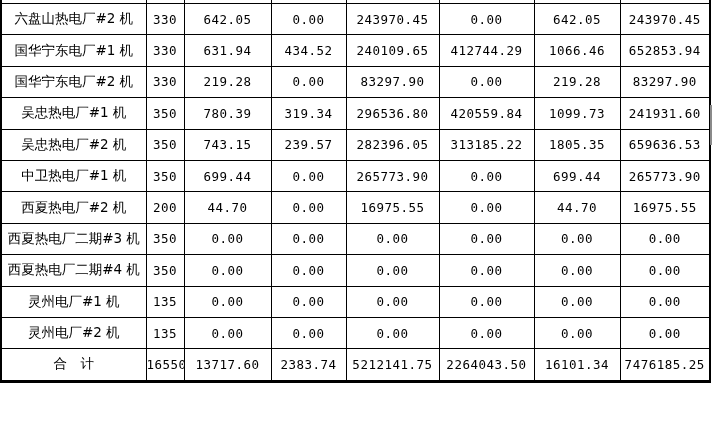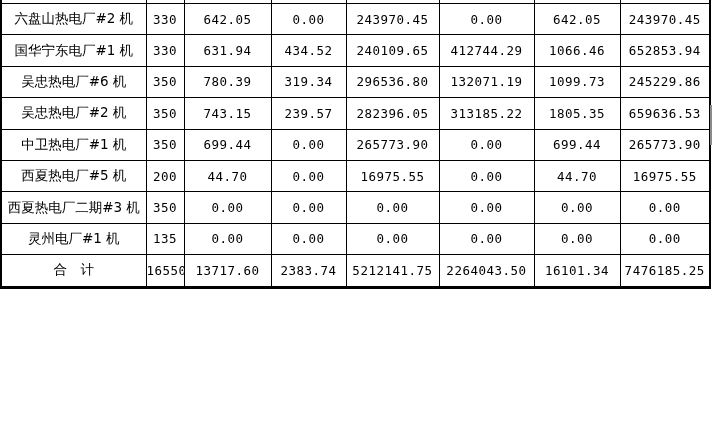--- a/index.html
+++ b/index.html
@@ -104,30 +104,40 @@
         <td class="name">国华宁东电厂#1 机</td>
         <td class="num">330</td>
         <td class="num">631.94</td>
         <td class="num">434.52</td>
         <td class="num">240109.65</td>
         <td class="num">412744.29</td>
         <td class="num">1066.46</td>
         <td class="num">652853.94</td>
       </tr>
 
-
-      <tr class="data">
-        <td class="name">吴忠热电厂#6 机</td>
+      <tr class="data">
+        <td class="name">国华宁东电厂#2 机</td>
+        <td class="num">330</td>
+        <td class="num">219.28</td>
+        <td class="num">0.00</td>
+        <td class="num">83297.90</td>
+        <td class="num">0.00</td>
+        <td class="num">219.28</td>
+        <td class="num">83297.90</td>
+      </tr>
+
+      <tr class="data">
+        <td class="name">吴忠热电厂#1 机</td>
         <td class="num">350</td>
         <td class="num">780.39</td>
         <td class="num">319.34</td>
         <td class="num">296536.80</td>
-        <td class="num">132071.19</td>
+        <td class="num">420559.84</td>
         <td class="num">1099.73</td>
-        <td class="num">245229.86</td>
+        <td class="num">241931.60</td>
       </tr>
 
       <tr class="data">
         <td class="name">吴忠热电厂#2 机</td>
         <td class="num">350</td>
         <td class="num">743.15</td>
         <td class="num">239.57</td>
         <td class="num">282396.05</td>
         <td class="num">313185.22</td>
         <td class="num">1805.35</td>
@@ -141,53 +151,73 @@
         <td class="num">0.00</td>
         <td class="num">265773.90</td>
         <td class="num">0.00</td>
         <td class="num">699.44</td>
         <td class="num">265773.90</td>
       </tr>
 
 
 
       <tr class="data">
-        <td class="name">西夏热电厂#5 机</td>
+        <td class="name">西夏热电厂#2 机</td>
         <td class="num">200</td>
         <td class="num">44.70</td>
         <td class="num">0.00</td>
         <td class="num">16975.55</td>
         <td class="num">0.00</td>
         <td class="num">44.70</td>
         <td class="num">16975.55</td>
       </tr>
 
       <tr class="data">
         <td class="name">西夏热电厂二期#3 机</td>
         <td class="num">350</td>
         <td class="num">0.00</td>
         <td class="num">0.00</td>
         <td class="num">0.00</td>
         <td class="num">0.00</td>
         <td class="num">0.00</td>
         <td class="num">0.00</td>
       </tr>
 
+      <tr class="data">
+        <td class="name">西夏热电厂二期#4 机</td>
+        <td class="num">350</td>
+        <td class="num">0.00</td>
+        <td class="num">0.00</td>
+        <td class="num">0.00</td>
+        <td class="num">0.00</td>
+        <td class="num">0.00</td>
+        <td class="num">0.00</td>
+      </tr>
 
       <tr class="data">
         <td class="name">灵州电厂#1 机</td>
         <td class="num">135</td>
         <td class="num">0.00</td>
         <td class="num">0.00</td>
         <td class="num">0.00</td>
         <td class="num">0.00</td>
         <td class="num">0.00</td>
         <td class="num">0.00</td>
       </tr>
 
+      <tr class="data">
+        <td class="name">灵州电厂#2 机</td>
+        <td class="num">135</td>
+        <td class="num">0.00</td>
+        <td class="num">0.00</td>
+        <td class="num">0.00</td>
+        <td class="num">0.00</td>
+        <td class="num">0.00</td>
+        <td class="num">0.00</td>
+      </tr>
 
       <tr class="data">
         <td class="name">合　计</td>
         <td class="num">16550</td>
         <td class="num">13717.60</td>
         <td class="num">2383.74</td>
         <td class="num">5212141.75</td>
         <td class="num">2264043.50</td>
         <td class="num">16101.34</td>
         <td class="num">7476185.25</td>

